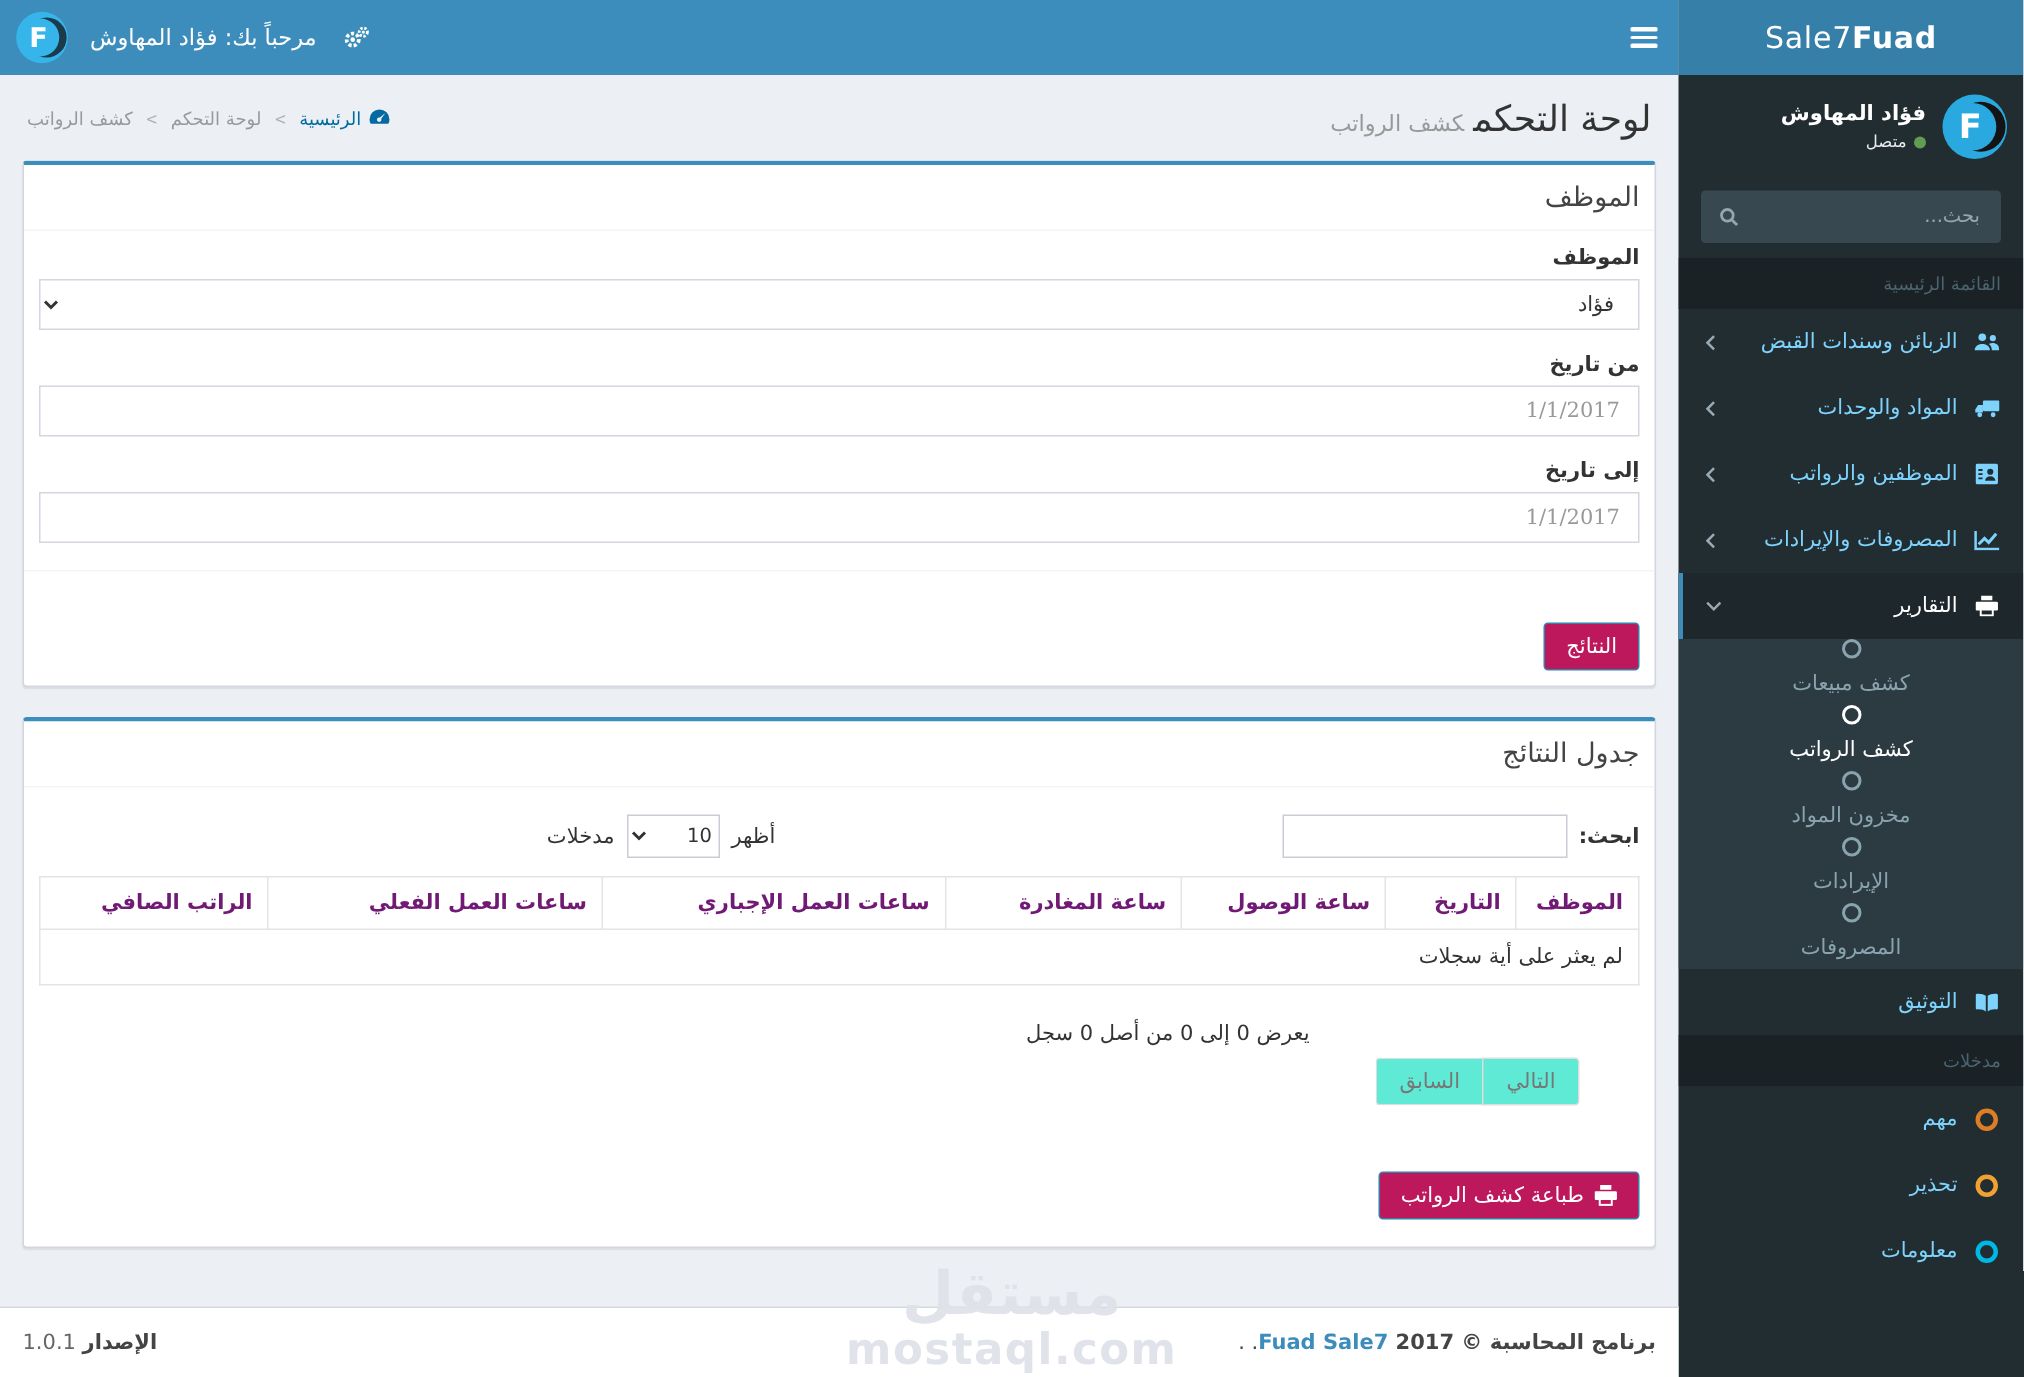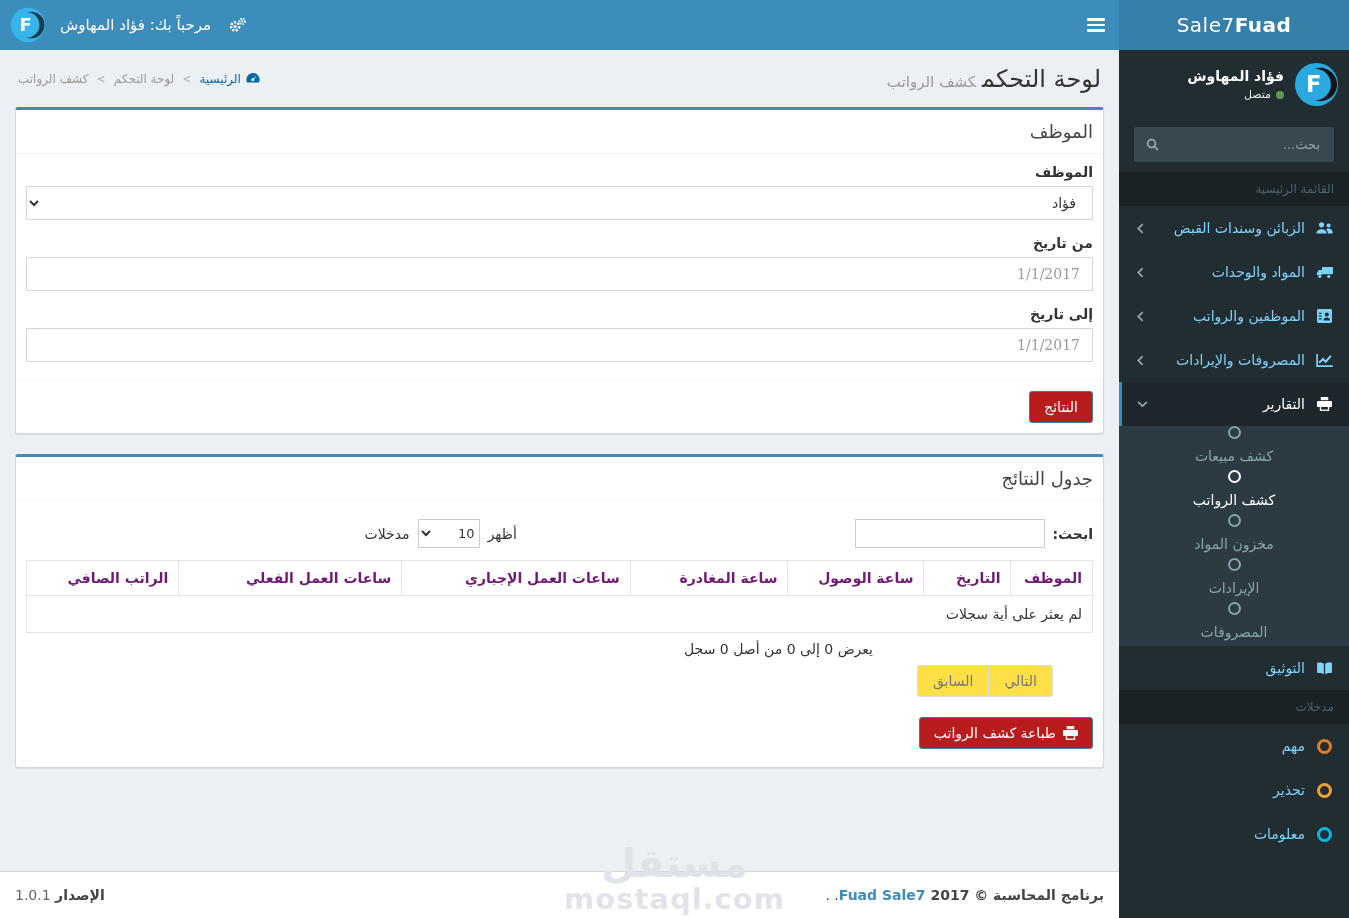--- a/index.html
+++ b/index.html
@@ -56,35 +56,35 @@
   .breadcrumb .bc-item{color:#999;cursor:pointer;}
 
   .box{background:#fff;border:1px solid #d2d6de;border-top:3px solid #3c8dbc;border-radius:3px;margin-bottom:20px;box-shadow:0 1px 1px rgba(0,0,0,.08);}
   .box-header{padding:11px 10px;border-bottom:1px solid #f4f4f4;font-size:18px;color:#444;}
   .box-body{padding:10px;}
   .form-group{margin-bottom:15px;}
   .form-group label{display:block;font-weight:700;font-size:14px;color:#333;margin-bottom:6px;}
   .form-control{width:100%;height:34px;box-sizing:border-box;border:1px solid #d2d6de;border-radius:0;padding:6px 12px;font-size:14px;font-family:inherit;color:#333;background:#fff;outline:none;}
   input.form-control::placeholder{color:#999;font-family:"DejaVu Serif","Liberation Serif",serif;}
   .box-footer{padding:10px;border-top:1px solid #f4f4f4;display:flex;}
-  .btn-primary{background:#b91c1c;border:1px solid #367fa9;color:#fff;font-size:14px;font-family:inherit;padding:7px 14px;border-radius:3px;cursor:pointer;display:inline-flex;align-items:center;gap:7px;}
+  .btn-primary{background:#be185d;border:1px solid #367fa9;color:#fff;font-size:14px;font-family:inherit;padding:7px 14px;border-radius:3px;cursor:pointer;display:inline-flex;align-items:center;gap:7px;margin-top:24px;}
 
   .dt-top{display:flex;align-items:center;margin:8px 0 12px;}
   .dt-search{display:flex;align-items:center;gap:7px;font-weight:600;color:#333;}
   .dt-search input{width:190px;height:29px;box-sizing:border-box;border:1px solid #c8ccd4;padding:4px 8px;font-family:inherit;outline:none;}
   .dt-length{display:flex;align-items:center;gap:8px;margin:0 auto;color:#333;}
   .dt-length select{width:62px;height:29px;border:1px solid #c8ccd4;font-size:13px;font-family:inherit;background:#fff;color:#333;}
   table.results{width:100%;border-collapse:collapse;font-size:14px;}
   table.results th{border:1px solid #e4e4e4;padding:9px 10px;text-align:right;font-weight:700;color:#701a75;}
   table.results td{border:1px solid #e4e4e4;padding:10px;color:#333;}
-  .dt-info-row{display:flex;margin-top:8px;}
+  .dt-info-row{display:flex;margin-top:24px;}
   .dt-info{margin-left:auto;margin-right:220px;white-space:nowrap;color:#333;}
   .dt-paginate-row{display:flex;margin-top:8px;}
   .paginate{display:flex;margin-right:40px;}
-  .pg{background:#fde047;border:1px solid #ddd;color:#777;font-size:14px;font-family:inherit;padding:7px 15px;cursor:pointer;}
+  .pg{background:#5eead4;border:1px solid #ddd;color:#777;font-size:14px;font-family:inherit;padding:7px 15px;cursor:pointer;}
   .pg.next{border-radius:0 3px 3px 0;}
   .pg.prev{border-radius:3px 0 0 3px;border-right:none;}
   .print-row{display:flex;margin:20px 0 8px;}
 
   .footer{background:#fff;border-top:1px solid #d2d6de;padding:15px;display:flex;justify-content:space-between;align-items:center;font-size:14px;flex-shrink:0;}
   .copy{color:#444;font-weight:700;}
   .copy a{color:#3c8dbc;font-weight:700;text-decoration:none;cursor:pointer;}
   .copy .suffix{font-weight:400;color:#444;}
   .version{color:#444;}
   .version b{font-weight:700;}

